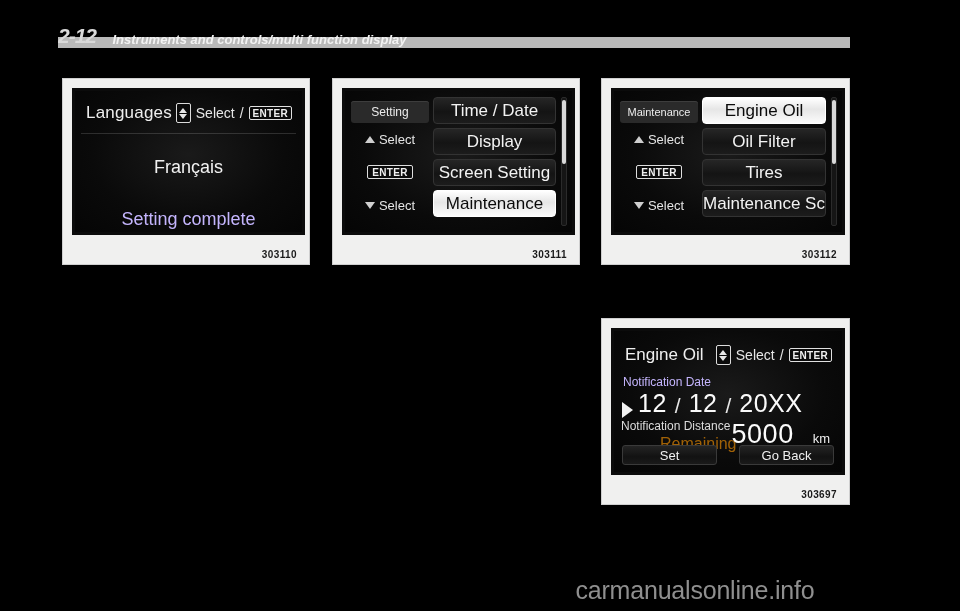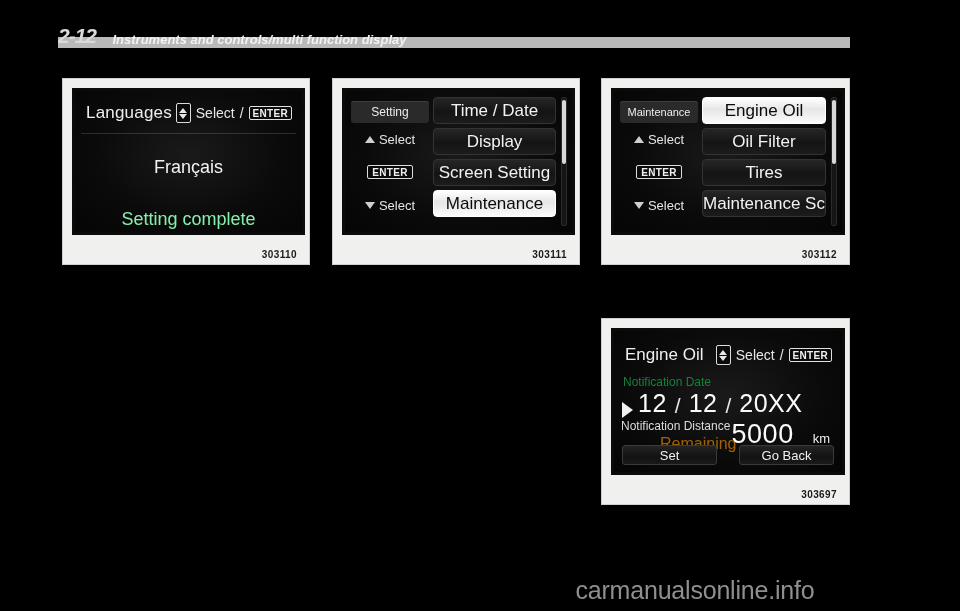--- a/index.html
+++ b/index.html
@@ -114,21 +114,21 @@
   #p1-value {
     left: 0; right: 0; top: 66px;
     text-align: center;
     font-size: 18px;
     color: #f2f2f2;
   }
   #p1-complete {
     left: 0; right: 0; top: 118px;
     text-align: center;
     font-size: 18px;
-    color: #86efac;
+    color: #c4b5fd;
   }
 
   
   .select-enter {
     position: absolute;
     display: flex;
     align-items: center;
     gap: 4px;
     color: #e6e6e6;
   }
@@ -287,21 +287,21 @@
   
   #fig-engineoil { left: 601px; top: 318px; width: 249px; height: 187px; }
   #p4-title {
     left: 11px; top: 14px;
     font-size: 17px;
     color: #efefef;
   }
   #p4-notif-date-label {
     left: 9px; top: 44px;
     font-size: 12px;
-    color: #15803d;
+    color: #c4b5fd;
     text-align: right;
   }
   #p4-date-row {
     position: absolute;
     left: 8px; top: 58px;
     right: 8px;
     display: flex;
     align-items: flex-end;
     gap: 4px;
   }

